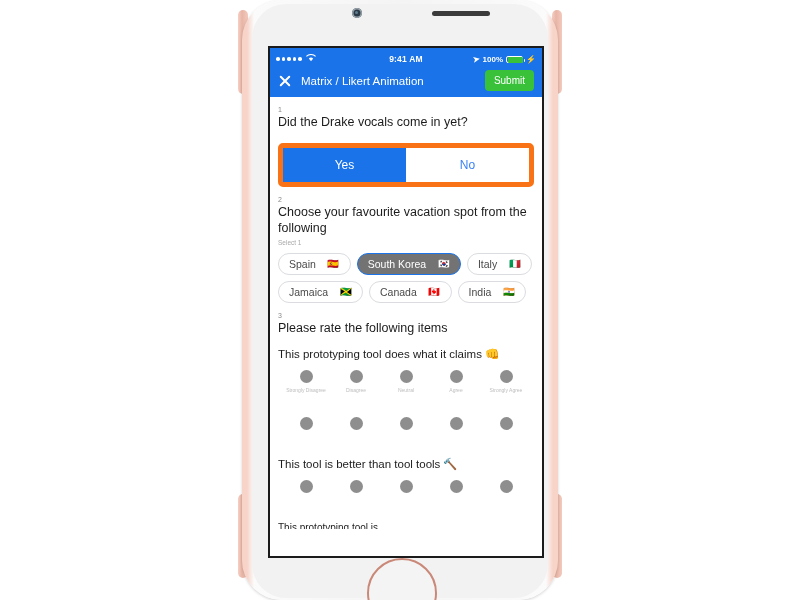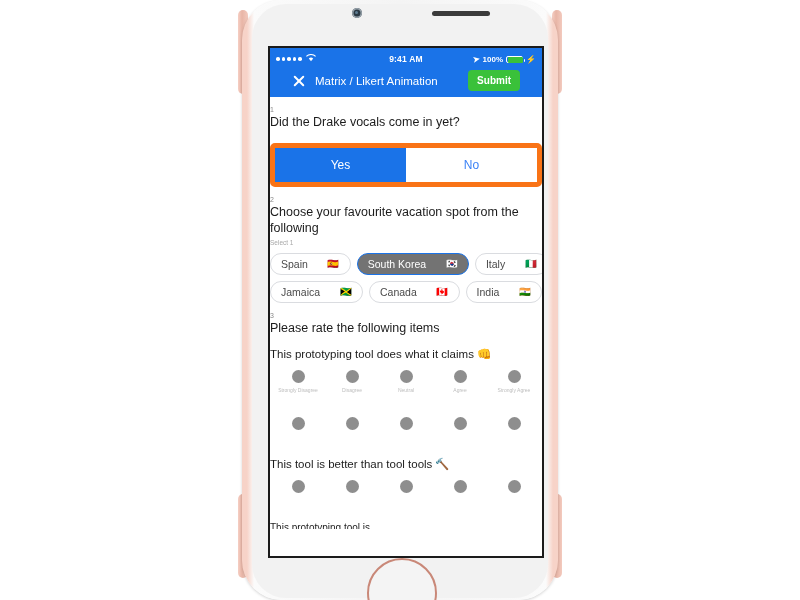--- a/index.html
+++ b/index.html
@@ -171,21 +171,21 @@
     border-radius: 1px;
   }
   .bolt { font-size: 8px; }
 
   
   .nav-bar {
     height: 33px;
     background: #1a73e8;
     display: flex;
     align-items: center;
-    padding: 0 22px;
+    padding: 0 8px;
     gap: 9px;
   }
   .close-x {
     width: 14px;
     height: 14px;
     position: relative;
     flex: 0 0 auto;
     cursor: pointer;
   }
   .close-x::before, .close-x::after {
@@ -201,34 +201,34 @@
   .nav-title {
     color: #ffffff;
     font-size: 11.5px;
     flex: 1 1 auto;
     white-space: nowrap;
   }
   .submit-btn {
     background: #3ac13a;
     color: #ffffff;
     font-size: 10px;
-    font-weight: bold;
+    font-weight: normal;
     padding: 5px 9px;
     border-radius: 4px;
     border: none;
     cursor: pointer;
     font-family: "Liberation Sans", sans-serif;
   }
 
   
   .content {
     height: 459px;
     overflow: hidden;
     background: #ffffff;
-    padding: 0 0;
+    padding: 0 8px;
     box-sizing: border-box;
     position: relative;
   }
 
   .q-num {
     font-size: 7px;
     color: #8a8a8a;
     margin-top: 9px;
     line-height: 1;
   }
@@ -279,21 +279,21 @@
     border: 1px solid #dadce0;
     border-radius: 13px;
     padding: 4px 10px;
     font-size: 10.5px;
     color: #4a4a4a;
     background: #ffffff;
     white-space: nowrap;
     cursor: pointer;
     display: inline-flex;
     align-items: center;
-    gap: 20px;
+    gap: 12px;
   }
   .chip.selected {
     background: #737373;
     border-color: #1a73e8;
     color: #ffffff;
   }
   .chip-flag { font-size: 9.5px; }
 
   
   .matrix { margin-top: 11px; }

